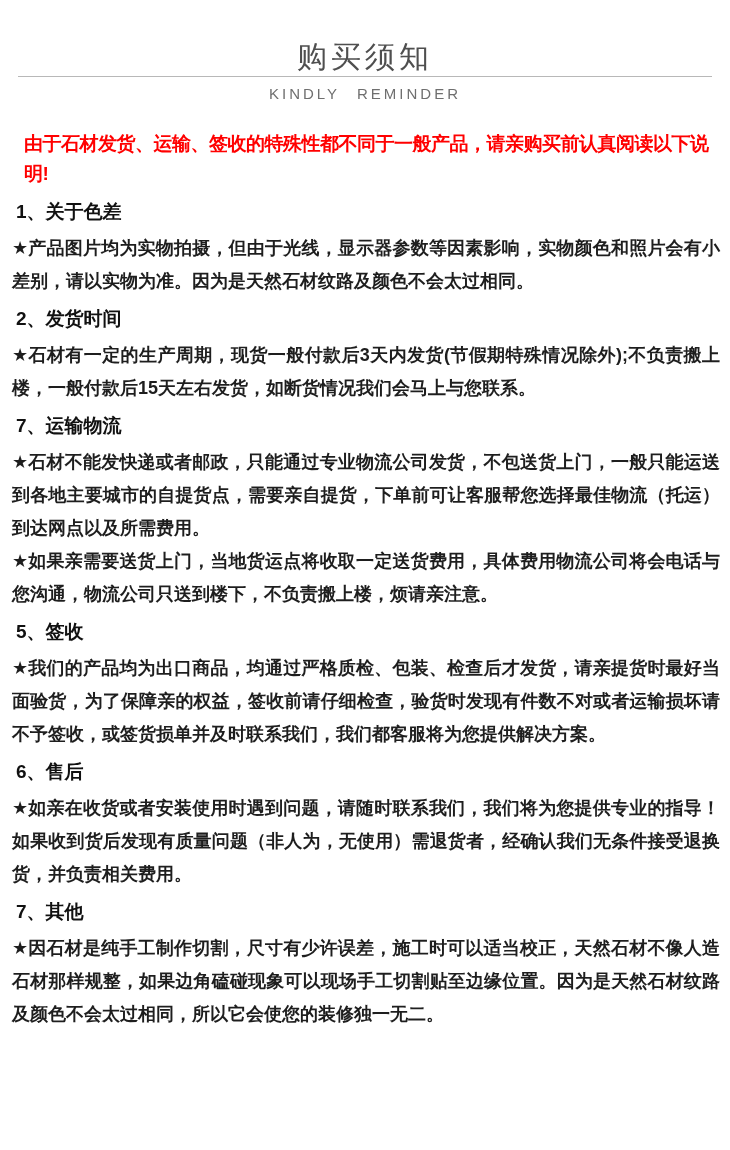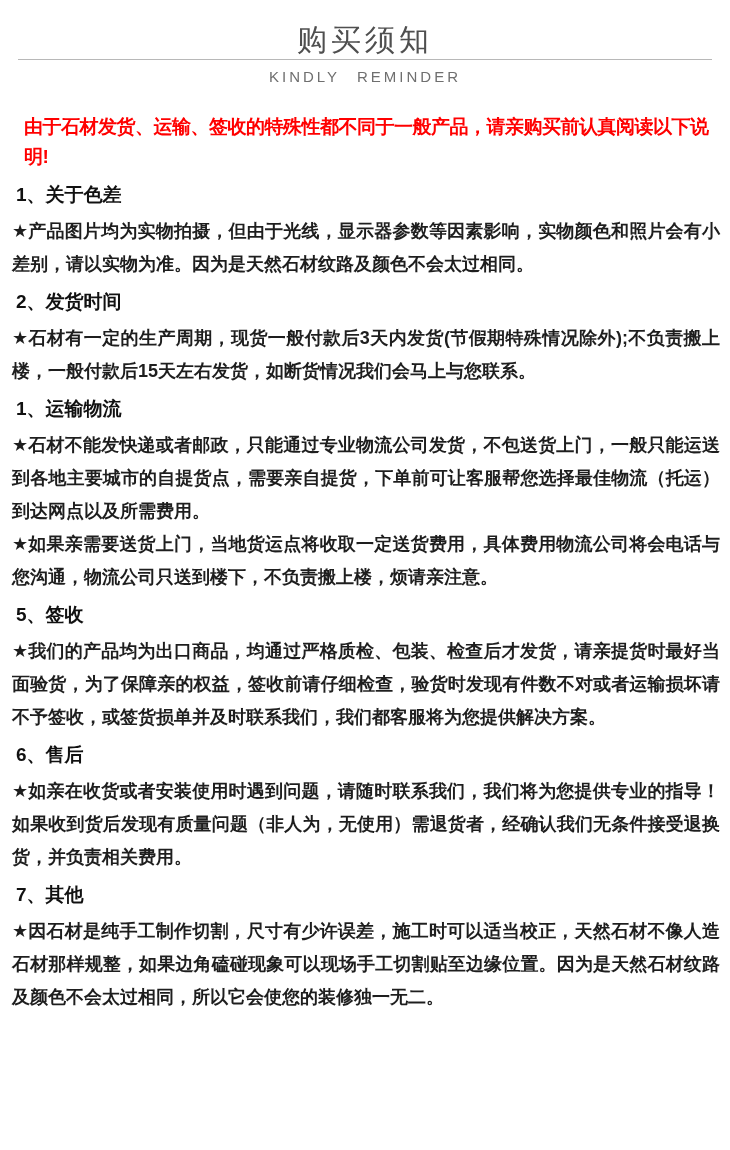--- a/index.html
+++ b/index.html
@@ -15,21 +15,21 @@
     width:730px;
     font-family:"Liberation Sans","DejaVu Sans",sans-serif;
   }
   .page{
     width:730px;
     min-height:1150px;
     background:#ffffff;
     box-sizing:border-box;
     overflow:hidden;
   }
-  .header{ padding-top:24px; text-align:center; }
+  .header{ padding-top:24px; text-align:center;margin-top:17px; }
   .title{
     margin:0;
     font-size:30px;
     line-height:32px;
     font-weight:400;
     letter-spacing:4px;
     color:var(--title-color);
   }
   .divider{
     height:0;
@@ -87,21 +87,21 @@
     <h2>1、关于色差</h2>
   <p>★产品图片均为实物拍摄，但由于光线，显示器参数等因素影响，实物颜色和照片会有小差别，请以实物为准。因为是天然石材纹路及颜色不会太过相同。</p>
       </section>
 
   <section class="notice-section">
     <h2>2、发货时间</h2>
   <p>★石材有一定的生产周期，现货一般付款后3天内发货(节假期特殊情况除外);不负责搬上楼，一般付款后15天左右发货，如断货情况我们会马上与您联系。</p>
       </section>
 
   <section class="notice-section">
-    <h2>1、运输物流</h2>
+    <h2>7、运输物流</h2>
   <p>★石材不能发快递或者邮政，只能通过专业物流公司发货，不包送货上门，一般只能运送到各地主要城市的自提货点，需要亲自提货，下单前可让客服帮您选择最佳物流（托运）到达网点以及所需费用。</p>
         <p>★如果亲需要送货上门，当地货运点将收取一定送货费用，具体费用物流公司将会电话与您沟通，物流公司只送到楼下，不负责搬上楼，烦请亲注意。</p>
       </section>
 
 
   <section class="notice-section">
     <h2>5、签收</h2>
         <p>★我们的产品均为出口商品，均通过严格质检、包装、检查后才发货，请亲提货时最好当面验货，为了保障亲的权益，签收前请仔细检查，验货时发现有件数不对或者运输损坏请不予签收，或签货损单并及时联系我们，我们都客服将为您提供解决方案。</p>
       </section>
 

